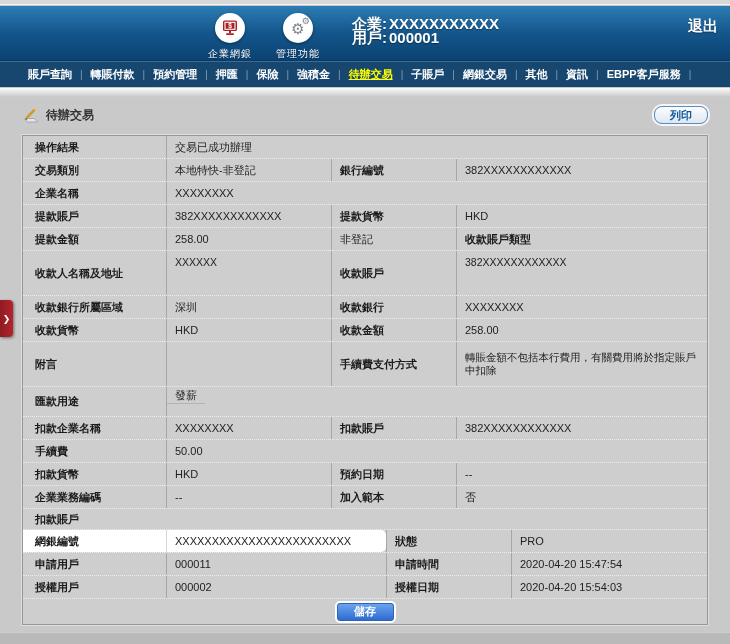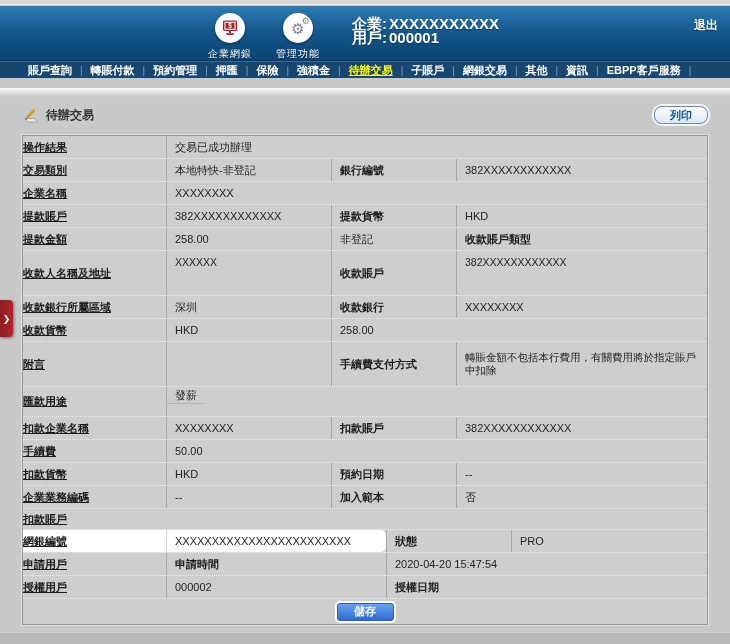--- a/index.html
+++ b/index.html
@@ -18,23 +18,23 @@
   .hdr-btn{position:absolute;top:7px;width:64px;text-align:center;cursor:pointer;}
   .hdr-btn.b1{left:198px;} .hdr-btn.b2{left:266px;}
   .circle{width:30px;height:30px;border-radius:50%;margin:0 auto;
     background:radial-gradient(circle at 40% 35%,#ffffff 60%,#e2e6ea 100%);
     display:flex;align-items:center;justify-content:center;box-shadow:0 1px 3px rgba(0,0,0,.45);}
   .hdr-btn .lbl{display:block;margin-top:4px;color:#fff;font-size:10px;letter-spacing:1px;text-shadow:0 1px 1px rgba(0,0,0,.4);}
   .gears{color:#7d838c;font-size:15px;line-height:1;position:relative;}
   .gears .g2{position:absolute;font-size:9px;right:-5px;top:-4px;}
   .account-info{position:absolute;left:352px;top:11px;color:#fff;font-size:15px;font-weight:bold;line-height:14px;text-shadow:0 1px 1px rgba(0,0,0,.4);}
   .account-info span{margin-right:2px;}
-  .logout{position:absolute;right:12px;top:11px;color:#fff;font-size:12px;font-weight:bold;cursor:pointer;text-shadow:0 1px 1px rgba(0,0,0,.4);}
-  
-  .navbar{position:absolute;top:61px;left:0;right:0;height:17px;background:#17466f;
+  .logout{position:absolute;right:12px;top:11px;color:#fff;font-size:15px;font-weight:bold;cursor:pointer;text-shadow:0 1px 1px rgba(0,0,0,.4);}
+  
+  .navbar{position:absolute;top:61px;left:0;right:0;height:26px;background:#17466f;
     border-top:1px solid #3a6c99;display:flex;align-items:center;padding-left:28px;white-space:nowrap;}
   .nav-item{color:#fff;font-size:11px;font-weight:bold;cursor:pointer;}
   .nav-item.active{color:#ffff00;text-decoration:underline;}
   .nav-sep{color:#7f9dbd;font-size:10px;margin:0 8px;}
   .shade{position:absolute;top:88px;left:0;right:0;height:9px;background:linear-gradient(#fbfbfb,#c9c9c9);}
   
   .title-row{position:absolute;top:103px;left:22px;width:686px;height:24px;display:flex;align-items:center;}
   .page-title{font-size:12px;font-weight:bold;color:#333;margin-left:6px;}
   .print-btn{margin-left:auto;width:54px;height:18px;font-size:11px;font-weight:bold;color:#0f589c;
     background:linear-gradient(#fdfdfe,#dde7f2);border:1px solid #5f8cba;border-radius:8px;
@@ -45,21 +45,21 @@
   .row{display:grid;background:#cecece;border-top:1px dotted #ececec;height:23px;}
   .row:first-child{border-top:none;height:22px;}
   .row-full{grid-template-columns:143px 1fr;}
   .row-pair{grid-template-columns:143px 165px 125px 1fr;}
   .row-auth{grid-template-columns:143px 220px 125px 1fr;}
   .row-section{grid-template-columns:1fr;height:21px;}
   .row.tall{height:45px;}
   .row-split{height:30px;}
   .cell{display:flex;align-items:center;padding:0 8px;font-size:11px;color:#222;
     border-left:1px solid #a6a6a6;overflow:hidden;white-space:nowrap;}
-  .cell:first-child{border-left:none;padding-left:0;text-decoration:underline;}
+  .cell:first-child{border-left:none;padding-left:12px;}
   .cell.label{font-weight:bold;color:#1b1b1b;}
   .tall .cell{white-space:normal;line-height:13px;}
   .tall .cell.value{font-size:10.5px;}
   .top-vals .cell.value{align-items:flex-start;padding-top:5px;}
   .split-wrap{flex-direction:row;align-items:stretch;padding:0;}
   .split-top{height:17px;line-height:17px;padding:0 8px;border-bottom:1px solid #b3b3b3;font-size:11px;}
   .split-bottom{flex:1;}
   .hl-cell{background:#fff;}
   .hl-value{border-left:1px solid #d6d6d6;border-radius:0 5px 5px 0;cursor:text;}
   .section-label{font-weight:bold;}
@@ -180,20 +180,21 @@
       </div>
       <div class="row row-pair">
         <div class="cell label">收款銀行所屬區域</div>
         <div class="cell value">深圳</div>
         <div class="cell label">收款銀行</div>
         <div class="cell value">XXXXXXXX</div>
       </div>
       <div class="row row-pair">
         <div class="cell label">收款貨幣</div>
         <div class="cell value">HKD</div>
+        <div class="cell label">收款金額</div>
         <div class="cell value">258.00</div>
       </div>
       <div class="row row-pair tall">
         <div class="cell label">附言</div>
         <div class="cell value"></div>
         <div class="cell label">手續費支付方式</div>
         <div class="cell value">轉賬金額不包括本行費用，有關費用將於指定賬戶中扣除</div>
       </div>
       <div class="row row-full row-split">
         <div class="cell label">匯款用途</div>
@@ -228,27 +229,29 @@
         <div class="cell label section-label">扣款賬戶</div>
       </div>
       <div class="row row-pair row-auth">
         <div class="cell label hl-cell">網銀編號</div>
         <div class="cell value hl-cell hl-value">XXXXXXXXXXXXXXXXXXXXXXXX</div>
         <div class="cell label">狀態</div>
         <div class="cell value">PRO</div>
       </div>
       <div class="row row-pair row-auth">
         <div class="cell label">申請用戶</div>
+        <div class="cell value">000011</div>
         <div class="cell label">申請時間</div>
         <div class="cell value">2020-04-20 15:47:54</div>
       </div>
       <div class="row row-pair row-auth">
         <div class="cell label">授權用戶</div>
         <div class="cell value">000002</div>
         <div class="cell label">授權日期</div>
+        <div class="cell value">2020-04-20 15:54:03</div>
       </div>
     </div>
   <div class="save-row">
     <button class="save-btn">儲存</button>
   </div>
 </div>
 
 <div class="side-tab">
   <span>❯</span>
 </div>

